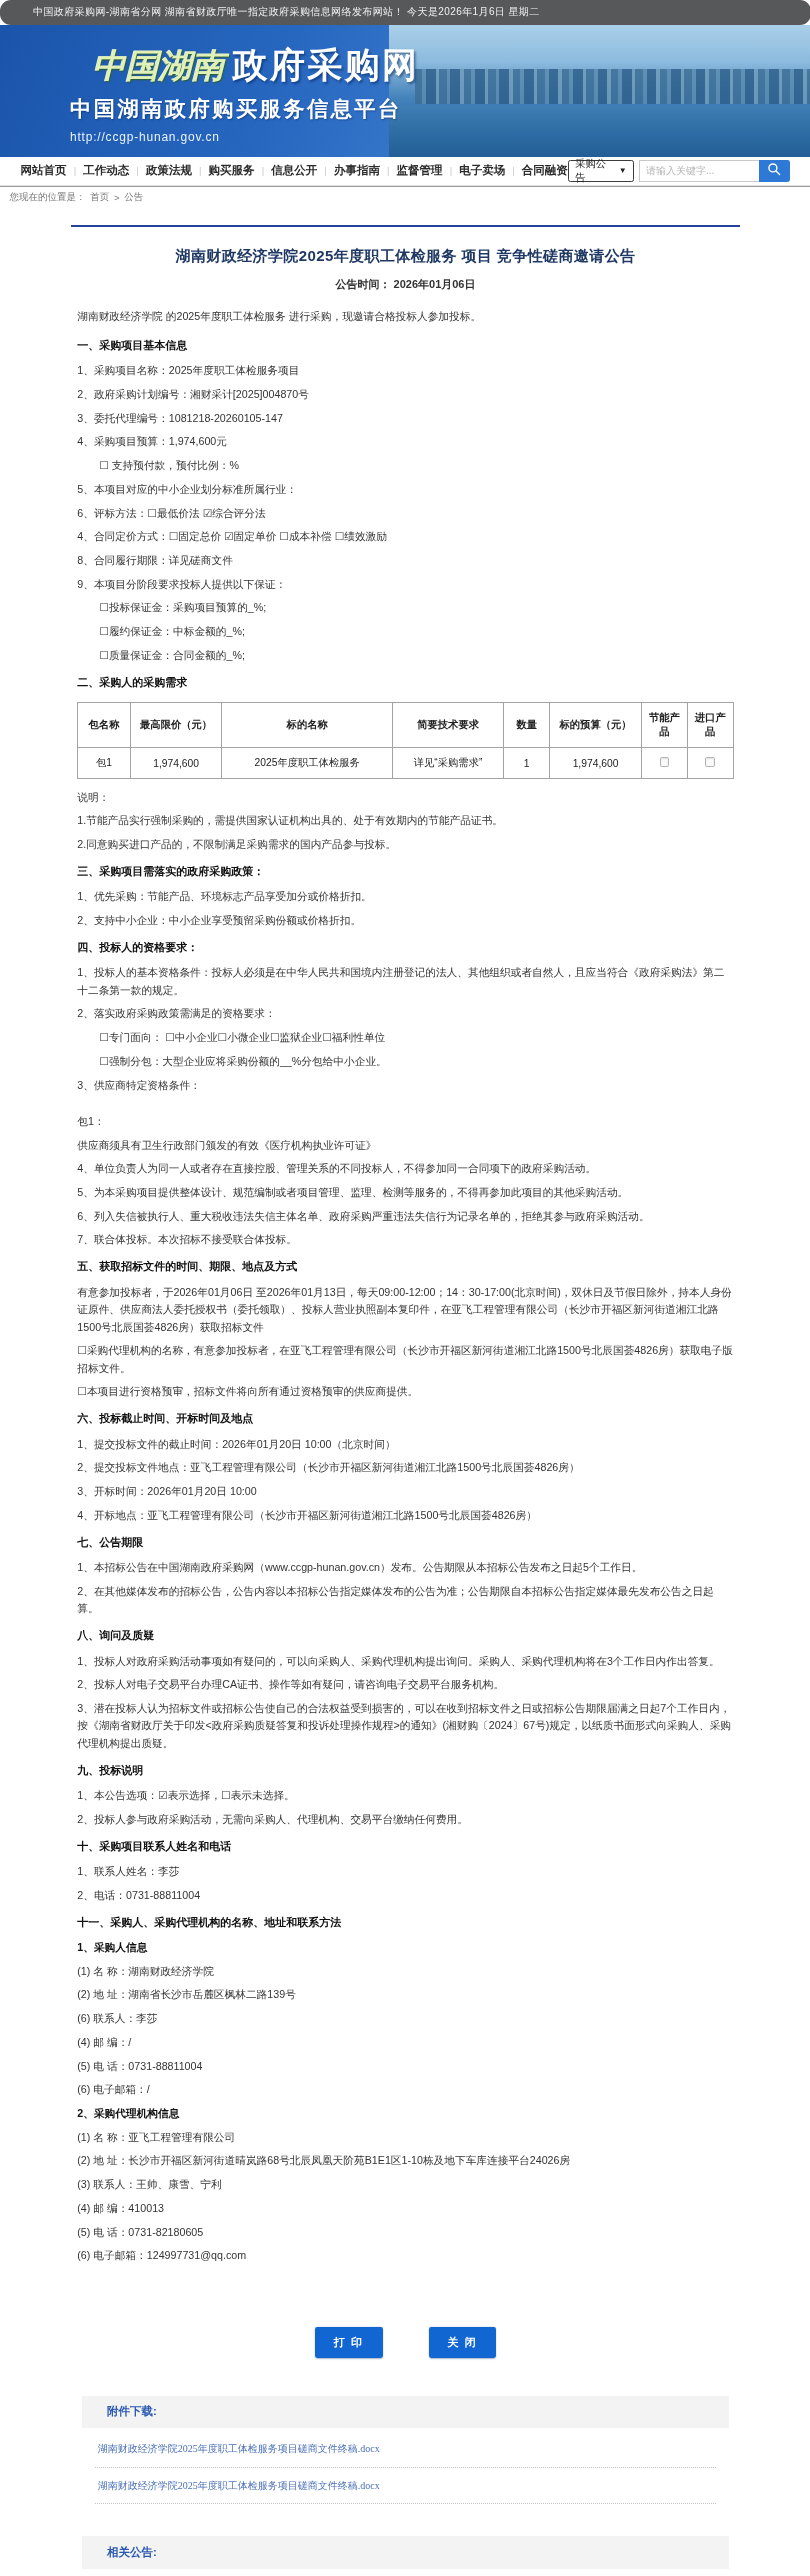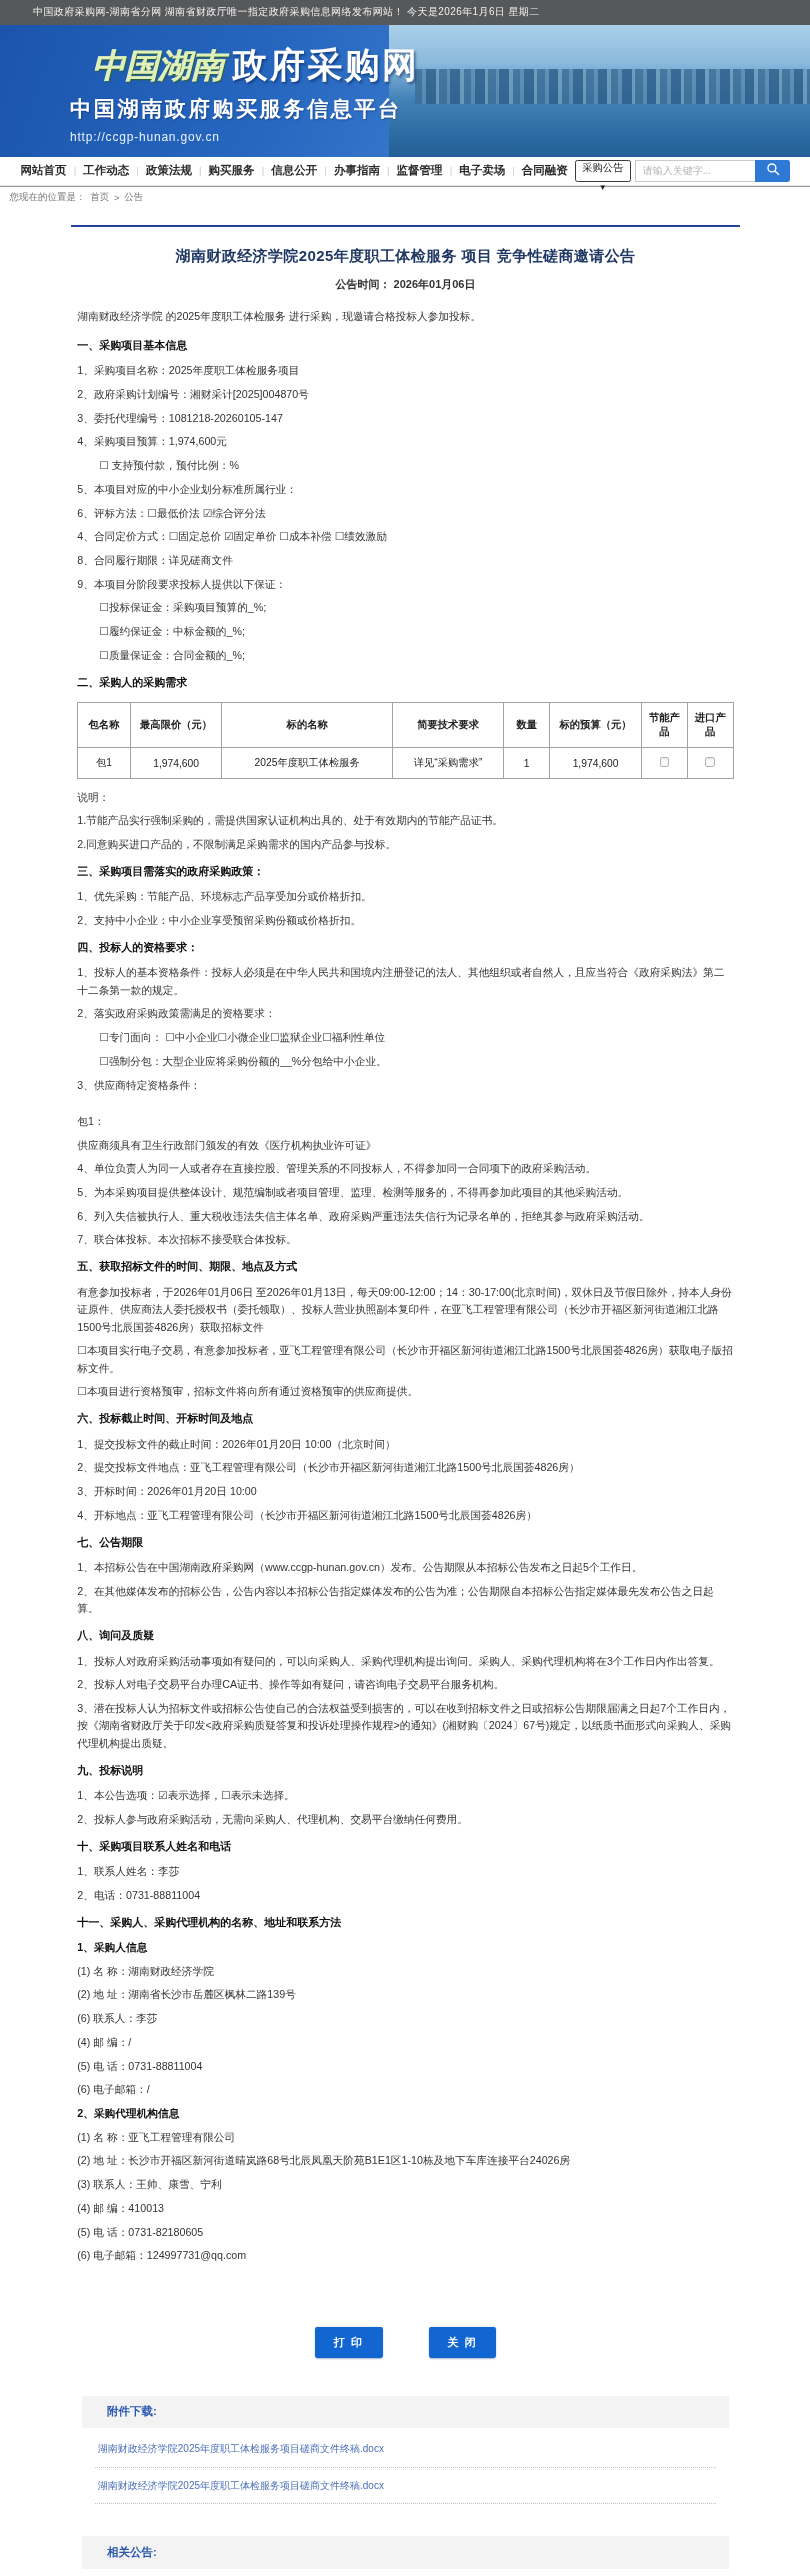--- a/index.html
+++ b/index.html
@@ -3,21 +3,21 @@
 <meta charset="utf-8">
 <style>
   * { margin:0; padding:0; box-sizing:border-box; }
   html,body { background:#fff; }
   body {
     width:811px; height:2576px; overflow:hidden; position:relative;
     font-family:"Liberation Sans","DejaVu Sans",sans-serif; color:#333;
   }
   
   .topbar { height:24.5px; background:#57585a; color:#f2f2f2; font-size:10px;
-    display:flex; align-items:center; padding-left:33px; letter-spacing:0.4px; }
+    display:flex; align-items:center; padding-left:33px; letter-spacing:0.4px;border-radius:11px; }
   
   .banner { height:132px; position:relative; overflow:hidden;
     background:linear-gradient(110deg,#1b55ab 0%,#2767c0 35%,#3b7ccd 60%,#5e9ad8 100%); }
   .banner-photo { position:absolute; right:0; top:0; width:52%; height:100%;
     background:linear-gradient(180deg,#aacfe9 0%,#8cbbdd 28%,#4583bb 55%,#2a6aa8 75%,#1e5d9e 100%); }
   .banner-photo::before { content:""; position:absolute; left:6%; right:0; top:34%; height:26%;
     background:repeating-linear-gradient(90deg,#3d6f97 0 7.1px,#5c8cb0 7.1px 11px,#2f608c 11px 20.6px,#6f9cba 20.6px 24.5px);
     filter:blur(0.3px); opacity:.85; }
   .banner-photo::after { content:""; position:absolute; left:0; right:0; bottom:0; height:38%;
     background:linear-gradient(180deg,#3f7fb4 0%,#2c6ba2 60%,#245e95 100%); opacity:.9; }
@@ -33,21 +33,21 @@
   .banner-url { margin-top:7.1px; font-size:12px; color:#eaf3ff; letter-spacing:0.8px; }
   
   .navbar { height:29px; background:#fff; display:flex; align-items:center;
     padding:0 20.6px; border-bottom:0.8px solid #e2e2e2; }
   .nav-list { list-style:none; display:flex; align-items:center; flex:1; }
   .nav-list li { display:flex; align-items:center; }
   .nav-list li + li::before { content:"|"; color:#c9c9c9; font-size:9.5px; margin:0 7.1px; }
   .nav-link { font-size:11.5px; font-weight:700; color:#2b2b2b; cursor:pointer; white-space:nowrap; }
   .searchbar { display:flex; align-items:stretch; height:22px; }
   .search-select { display:flex; align-items:center; gap:8px; border:0.8px solid #3c3c3c;
-    border-radius:2.4px; background:#fff; font-size:10.3px; color:#222; padding:0 6.3px; margin-right:4.7px; cursor:pointer;flex-direction:column; }
+    border-radius:2.4px; background:#fff; font-size:10.3px; color:#222; padding:0 6.3px; margin-right:4.7px; cursor:pointer; }
   .search-select .chev { font-size:8px; color:#222; }
   .search-input { width:120px; border:0.8px solid #c9c9c9; border-right:none; font-size:10px;
     padding:0 6.3px; color:#333; outline:none; }
   .search-input::placeholder { color:#b5b5b5; }
   .search-btn { width:35px; background:#2e78d6; border:none; border-radius:0 2.4px 2.4px 0;
     display:flex; align-items:center; justify-content:center; cursor:pointer; }
   
   .crumbbar { border-top:1.6px solid #9a9a9a; height:22px; display:flex; align-items:center;
     padding-left:9.5px; font-size:9.5px; color:#777; gap:4.7px; }
   .crumb-link { color:#777; cursor:pointer; }
@@ -74,21 +74,21 @@
   .act-btn { background:#1266d2; color:#fff; border:none; font-size:11px; font-weight:700;
     padding:8px 19px; border-radius:2.4px; letter-spacing:1.6px; cursor:pointer;
     box-shadow:0 0.8px 1.6px rgba(0,40,100,.35); }
   
   .box { margin:38px 4.7px 0 4.7px; }
   .box-strip { background:#f3f3f3; padding:8.7px 0 8.7px 25px; font-size:11.5px;
     font-weight:800; color:#2b59b0; }
   .attach-list { padding:3.2px 12.6px 0 12.6px; }
   .attach-row { padding:10.3px 3.2px; border-bottom:0.8px dotted #c4c4c4; }
   .attach-link { font-size:10px; color:#4a6fb8; text-decoration:none; cursor:pointer;
-    font-family:Liberation Sans, sans-serif; }
+    font-family:Liberation Serif, serif; }
   .related-box { margin-top:32px; }
 </style>
 </head>
 <body>
 
 <div class="topbar">
   <span>中国政府采购网-湖南省分网 湖南省财政厅唯一指定政府采购信息网络发布网站！ 今天是2026年1月6日 星期二</span>
 </div>
 
 <div class="banner">
@@ -234,21 +234,21 @@
       <div class="L L-i">☐强制分包：大型企业应将采购份额的__%分包给中小企业。</div>
       <div class="L L-p">3、供应商特定资格条件：</div>
       <div class="L L-p L-g">包1：</div>
       <div class="L L-p">供应商须具有卫生行政部门颁发的有效《医疗机构执业许可证》</div>
       <div class="L L-p">4、单位负责人为同一人或者存在直接控股、管理关系的不同投标人，不得参加同一合同项下的政府采购活动。</div>
       <div class="L L-p">5、为本采购项目提供整体设计、规范编制或者项目管理、监理、检测等服务的，不得再参加此项目的其他采购活动。</div>
       <div class="L L-p">6、列入失信被执行人、重大税收违法失信主体名单、政府采购严重违法失信行为记录名单的，拒绝其参与政府采购活动。</div>
       <div class="L L-p">7、联合体投标。本次招标不接受联合体投标。</div>
       <div class="L L-h">五、获取招标文件的时间、期限、地点及方式</div>
       <div class="L L-p">有意参加投标者，于2026年01月06日 至2026年01月13日，每天09:00-12:00；14：30-17:00(北京时间)，双休日及节假日除外，持本人身份证原件、供应商法人委托授权书（委托领取）、投标人营业执照副本复印件，在亚飞工程管理有限公司（长沙市开福区新河街道湘江北路1500号北辰国荟4826房）获取招标文件</div>
-      <div class="L L-p">☐本项目实行电子交易，有意参加投标者，亚飞工程管理有限公司（长沙市开福区新河街道湘江北路1500号北辰国荟4826房）获取电子版招标文件。</div>
+      <div class="L L-p">☐采购代理机构的名称，有意参加投标者，在亚飞工程管理有限公司（长沙市开福区新河街道湘江北路1500号北辰国荟4826房）获取电子版招标文件。</div>
       <div class="L L-p">☐本项目进行资格预审，招标文件将向所有通过资格预审的供应商提供。</div>
       <div class="L L-h">六、投标截止时间、开标时间及地点</div>
       <div class="L L-p">1、提交投标文件的截止时间：2026年01月20日 10:00（北京时间）</div>
       <div class="L L-p">2、提交投标文件地点：亚飞工程管理有限公司（长沙市开福区新河街道湘江北路1500号北辰国荟4826房）</div>
       <div class="L L-p">3、开标时间：2026年01月20日 10:00</div>
       <div class="L L-p">4、开标地点：亚飞工程管理有限公司（长沙市开福区新河街道湘江北路1500号北辰国荟4826房）</div>
       <div class="L L-h">七、公告期限</div>
       <div class="L L-p">1、本招标公告在中国湖南政府采购网（www.ccgp-hunan.gov.cn）发布。公告期限从本招标公告发布之日起5个工作日。</div>
       <div class="L L-p">2、在其他媒体发布的招标公告，公告内容以本招标公告指定媒体发布的公告为准；公告期限自本招标公告指定媒体最先发布公告之日起算。</div>
       <div class="L L-h">八、询问及质疑</div>

